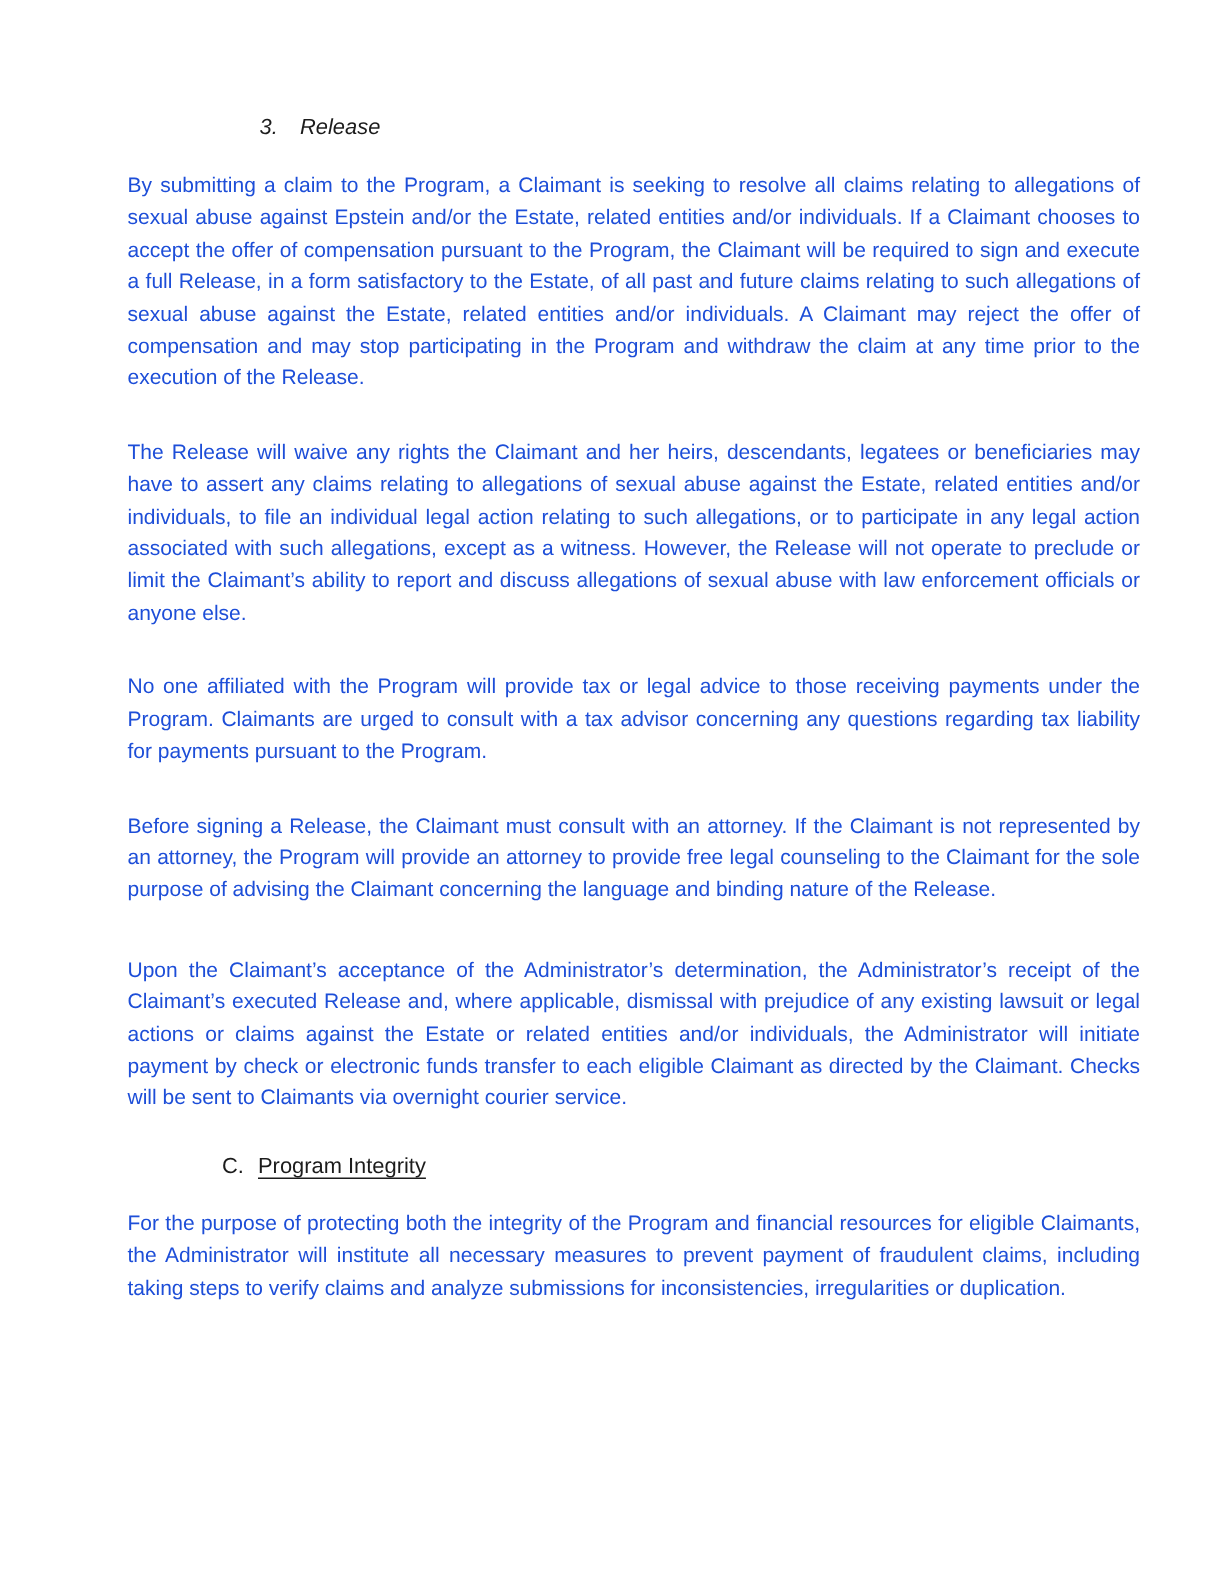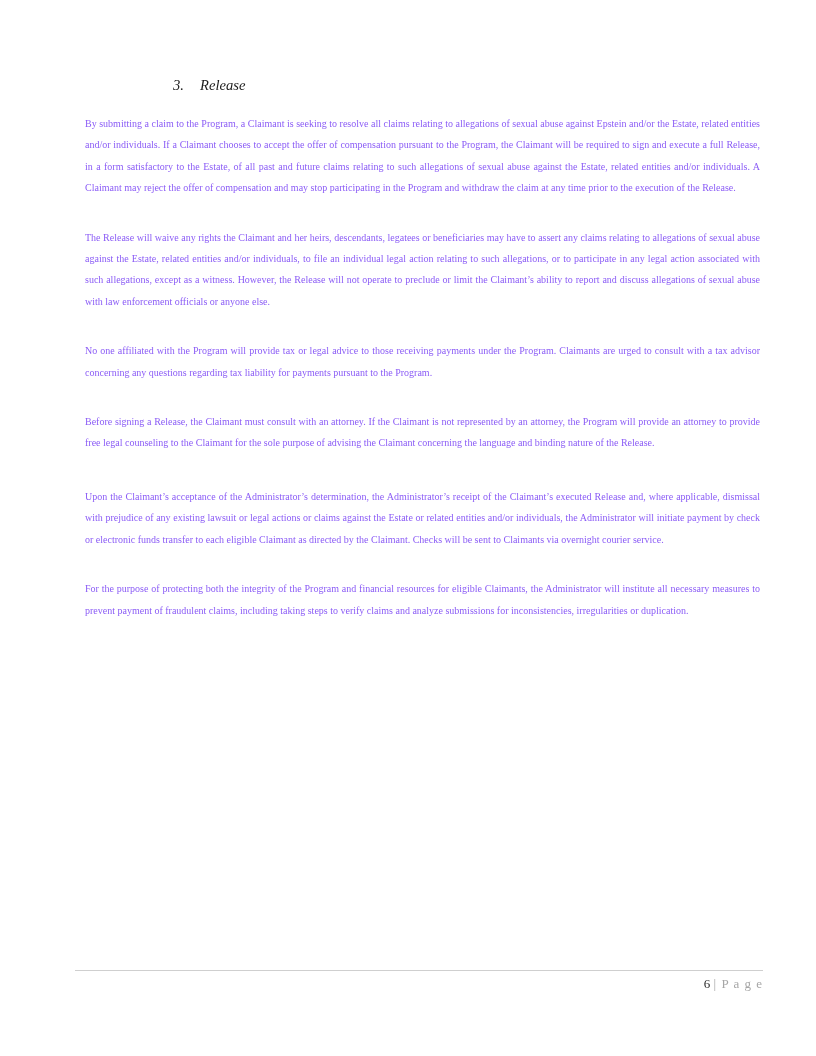--- a/index.html
+++ b/index.html
@@ -6,35 +6,35 @@
     margin: 0;
     padding: 0;
     background: #ffffff;
   }
   .page {
     position: relative;
     width: 816px;
     height: 1032px;
     background: #ffffff;
     overflow: hidden;
-    font-family: Liberation Serif, serif;
+    font-family: Liberation Sans, sans-serif;
     color: #1c1c1c;
   }
   .content {
     position: absolute;
     top: 78px;
     left: 85px;
     right: 56px;
   }
   .para {
-    font-size: 10px;
+    font-size: 14px;
     line-height: 21.4px;
     text-align: justify;
     margin: 0 0 28px 0;
-    color: #8b5cf6;
+    color: #1d4ed8;
   }
   .heading {
     font-size: 14.6px;
     line-height: 15px;
     margin: 0 0 20px 0;
     font-weight: normal;
     color: #1c1c1c;
   }
   .heading.numbered {
     font-style: italic;
@@ -93,22 +93,21 @@
 
     <p class="para">No one affiliated with the Program will provide tax or legal advice to those receiving payments under the Program.  Claimants are urged to consult with a tax advisor concerning any questions regarding tax liability for payments pursuant to the Program.</p>
 
     <p class="para">Before signing a Release, the Claimant must consult with an attorney.  If the Claimant is not represented by an attorney, the Program will provide an attorney to provide free legal counseling to the Claimant for the sole purpose of advising the Claimant concerning the language and binding nature of the Release.</p>
 
     <div class="spacer-before-payments"></div>
 
 
     <p class="para">Upon the Claimant’s acceptance of the Administrator’s determination, the Administrator’s receipt of the Claimant’s executed Release and, where applicable, dismissal with prejudice of any existing lawsuit or legal actions or claims against the Estate or related entities and/or individuals, the Administrator will initiate payment by check or electronic funds transfer to each eligible Claimant as directed by the Claimant.  Checks will be sent to Claimants via overnight courier service.</p>
 
+    <h3 class="heading lettered">
+      <span class="num">C.</span><span class="ttl">Program Integrity</span>
+    </h3>
 
     <p class="para">For the purpose of protecting both the integrity of the Program and financial resources for eligible Claimants, the Administrator will institute all necessary measures to prevent payment of fraudulent claims, including taking steps to verify claims and analyze submissions for inconsistencies, irregularities or duplication.</p>
 
   </div>
 
-  <div class="footer">
-    <span class="page-num">6</span>
-    <span class="page-word">| P a g e</span>
-  </div>
 </div>
 
 </body></html>

